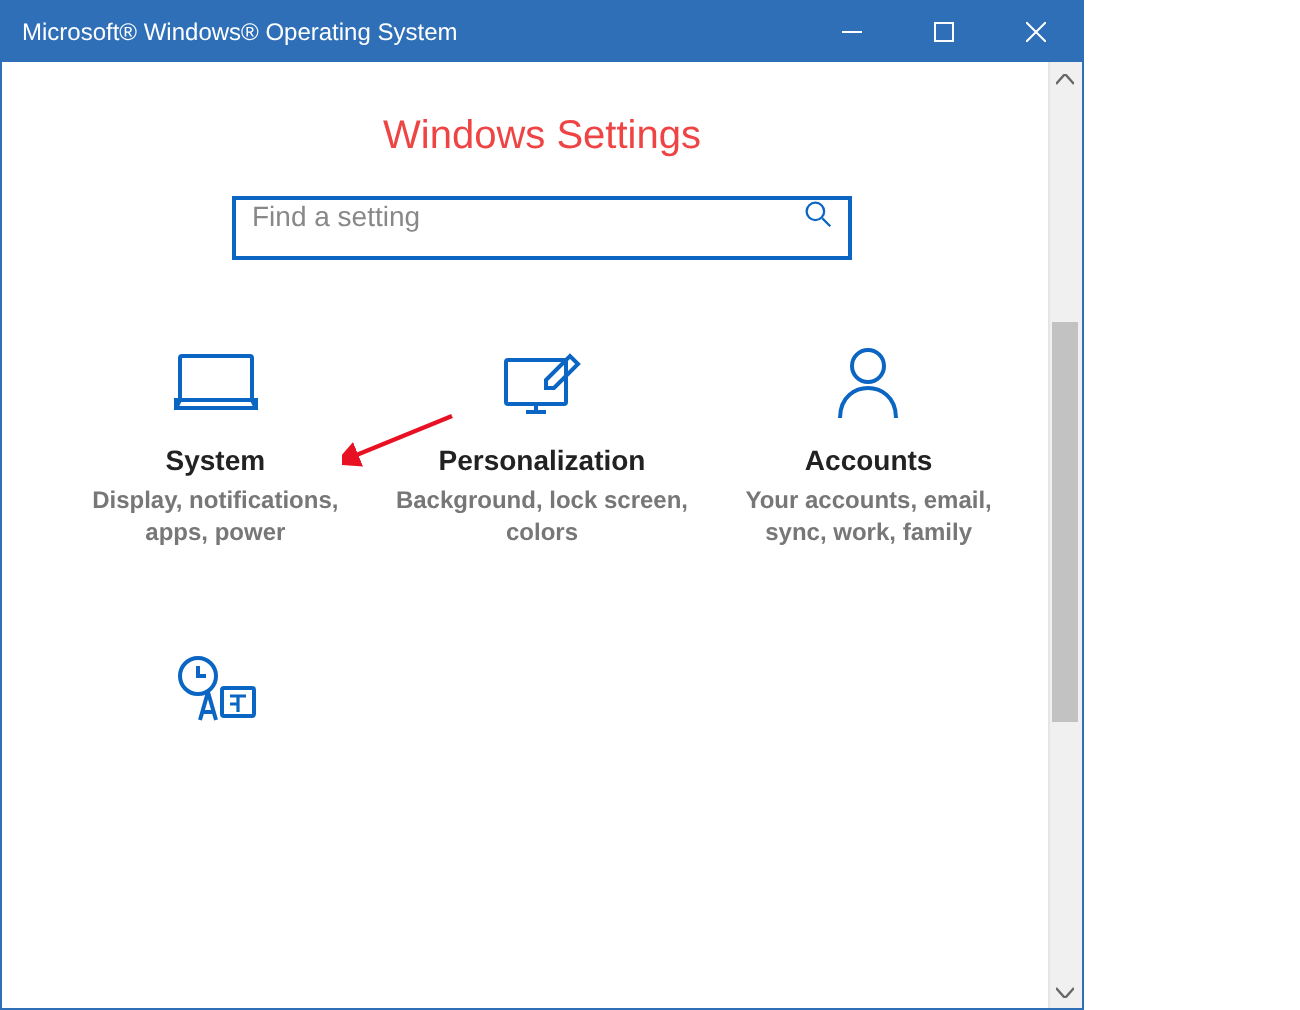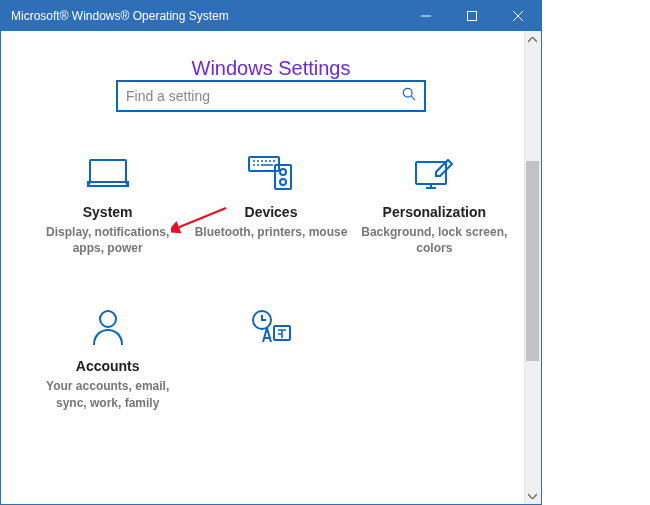--- a/index.html
+++ b/index.html
@@ -4,23 +4,23 @@
 <style>
   * { box-sizing: border-box; margin: 0; padding: 0; }
   html, body { width: 650px; height: 505px; font-family: "Segoe UI", Tahoma, sans-serif; background: #fff; overflow: hidden; }
   .window { width: 542px; height: 505px; border: 1px solid #2e6fb7; display: flex; flex-direction: column; }
   .titlebar { height: 30px; background: #2e6fb7; color: #fff; display: flex; align-items: center; font-size: 12px; }
   .titlebar .title { padding-left: 10px; flex: 1; }
   .titlebar .ctrl { width: 46px; height: 30px; display: flex; align-items: center; justify-content: center; cursor: pointer; }
   .titlebar .ctrl svg { display: block; }
   .body { flex: 1; position: relative; display: flex; }
   .content { flex: 1; padding: 20px 10px 0 10px; overflow: hidden; }
-  .page-title { text-align: center; font-size: 20px; font-weight: 400; color: #6d28d9; margin-top: 6px; }
+  .page-title { text-align: center; font-size: 20px; font-weight: 400; color: #ef4444; margin-top: 6px; margin-bottom: 18px; }
   .search-wrap { display: flex; justify-content: center; margin-bottom: 40px; }
-  .search { width: 310px; height: 32px; border: 2px solid #0a66c2; display: flex; align-items: center; padding: 0 8px; }
+  .search { width: 310px; height: 32px; border: 2px solid #0a66c2; display: flex; align-items: flex-start; padding: 0 8px; }
   .search input { flex: 1; border: none; outline: none; font-size: 14px; color: #333; background: transparent; }
   .search input::placeholder { color: #888; }
   .search .mag { color: #0a66c2; }
   .grid { display: grid; grid-template-columns: repeat(3, 1fr); row-gap: 50px; column-gap: 10px; padding: 0 20px; }
   .tile { display: flex; flex-direction: column; align-items: center; text-align: center; cursor: pointer; font-weight: bold; }
   .tile .icon { height: 42px; display: flex; align-items: center; justify-content: center; margin-bottom: 10px; color: #0a66c2; }
   .tile .name { font-size: 14px; color: #222; margin-bottom: 4px; }
   .tile .desc { font-size: 12px; color: #777; line-height: 1.35; max-width: 160px; }
   .scrollbar-track { position: absolute; right: 0; top: 0; bottom: 0; width: 17px; background: #f0f0f0; border-left: 1px solid #e5e5e5; }
   .scrollbar-arrow { position: absolute; right: 0; width: 17px; height: 17px; display: flex; align-items: center; justify-content: center; color: #666; }
@@ -78,33 +78,20 @@
             <svg width="44" height="34" viewBox="0 0 44 34" fill="none" stroke="#0a66c2" stroke-width="2">
                 <rect x="4" y="4" width="36" height="22" rx="1"></rect>
                 <path d="M2 30 H42 V26 H2 Z" fill="none"></path>
                 <path d="M4 26 L2 30 M40 26 L42 30"></path>
               </svg>
           </div>
           <div class="name">System</div>
           <div class="desc">Display, notifications, apps, power</div>
         </div>
 
-        <div class="tile">
-          <div class="icon">
-            <svg width="48" height="36" viewBox="0 0 48 36" fill="none" stroke="#0a66c2" stroke-width="2">
-              <rect x="2" y="2" width="30" height="14" rx="1"></rect>
-              <path d="M6 6h2M10 6h2M14 6h2M18 6h2M22 6h2M26 6h2M6 10h2M10 10h2M14 10h12" stroke-width="1.4"></path>
-              <rect x="28" y="10" width="16" height="24" rx="1"></rect>
-              <circle cx="36" cy="17" r="3"></circle>
-                <circle cx="36" cy="27" r="3"></circle>
-            </svg>
-          </div>
-          <div class="name">Devices</div>
-          <div class="desc">Bluetooth, printers, mouse</div>
-        </div>
 
 
         <div class="tile">
           <div class="icon">
             <svg width="44" height="38" viewBox="0 0 44 38" fill="none" stroke="#0a66c2" stroke-width="2">
               <rect x="4" y="8" width="30" height="22" rx="1"></rect>
               <path d="M14 34 H24 M19 30 V34"></path>
               <path d="M24 18 L36 6 L40 10 L28 22 L24 22 Z"></path>
             </svg>
           </div>

